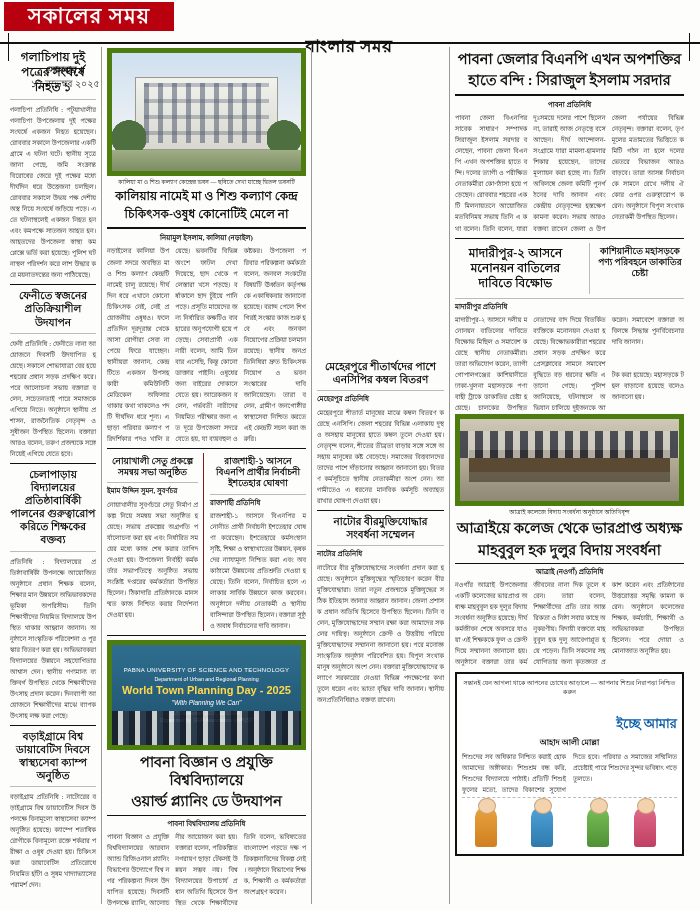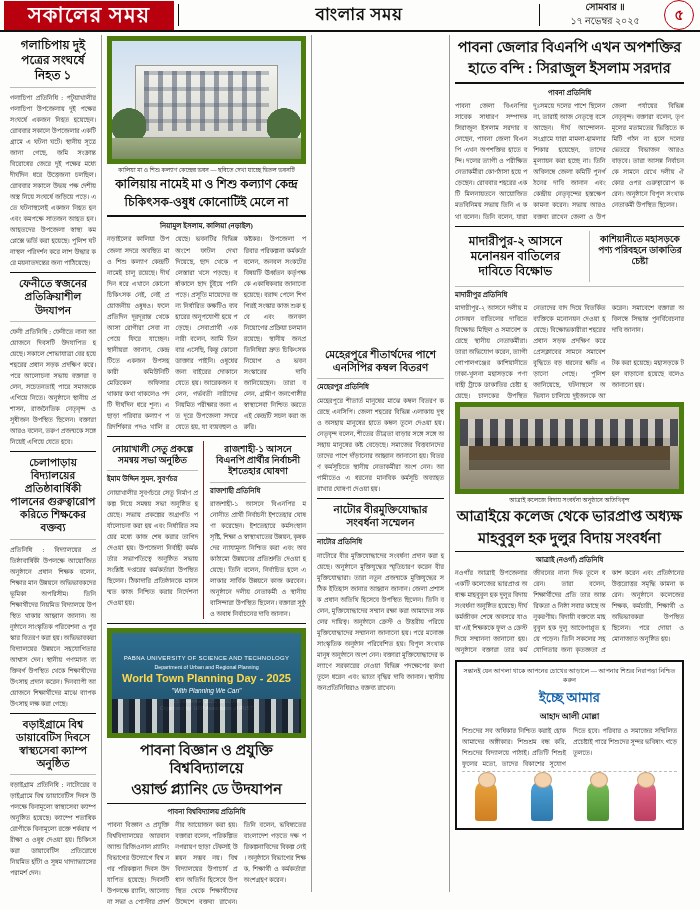--- a/index.html
+++ b/index.html
@@ -17,23 +17,24 @@
     width: 700px; height: 910px;
     position: relative;
     background: #fdfdfb;
     padding: 0;
   }
 
   
   .masthead {
     display: flex;
     align-items: stretch;
-    height: 32px;
+    height: 44px;
     border-bottom: 2px solid #111;
     padding: 2px 6px 2px 4px;
+    flex-direction: column;
   }
   .mh-logo {
     width: 170px;
     display: flex;
     align-items: center;
   }
   .mh-logo-box {
     background: #b8000f;
     color: #fff;
     font-family: "Liberation Sans", sans-serif;
@@ -243,25 +244,25 @@
     margin-top: 5px;
     padding: 4px 5px 5px 5px;
     background: #fff;
   }
   .ad-top {
     font-size: 6.2px;
     text-align: center;
     line-height: 1.5;
   }
   .ad-title {
-    text-align: center;
+    text-align: right;
     font-size: 13px;
     font-weight: bold;
     color: #0a5ca8;
-    margin: 3px 0 1px 0;
+    margin: 17px 0 1px 0;
   }
   .ad-sub {
     text-align: center;
     font-size: 8px;
     font-weight: bold;
     margin-bottom: 2px;
   }
   .ad-fig {
     height: 52px;
     position: relative;

